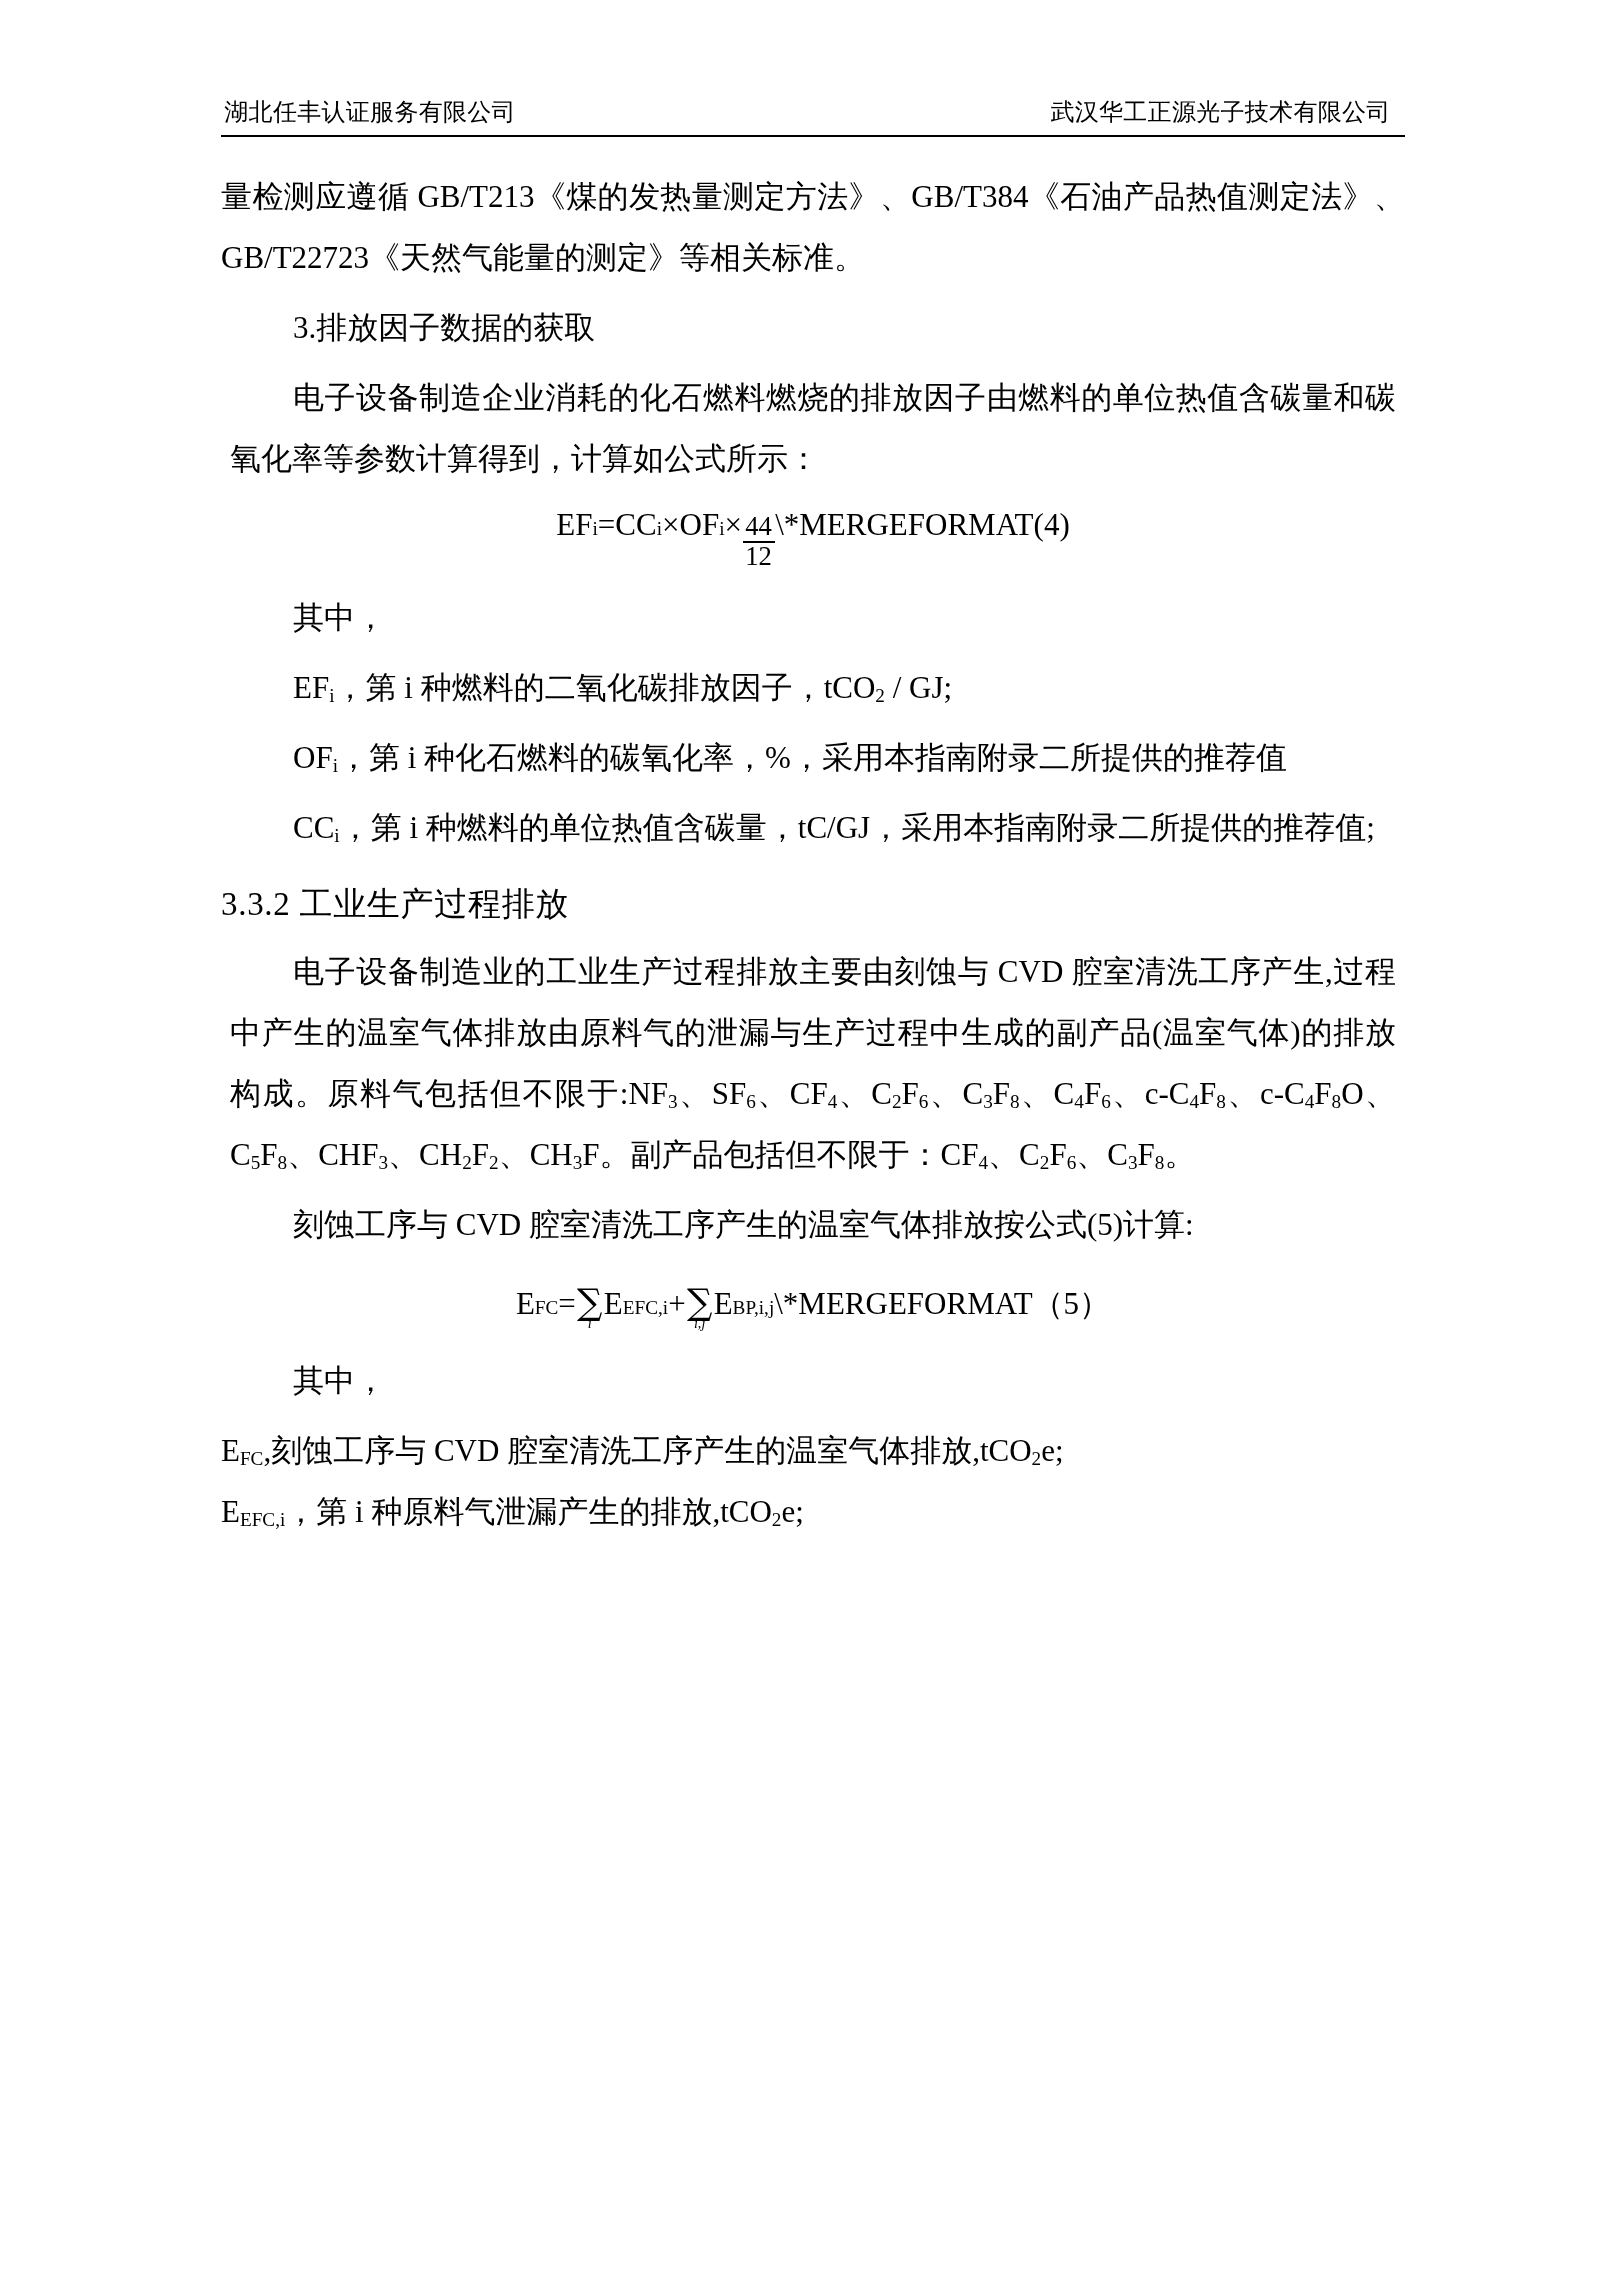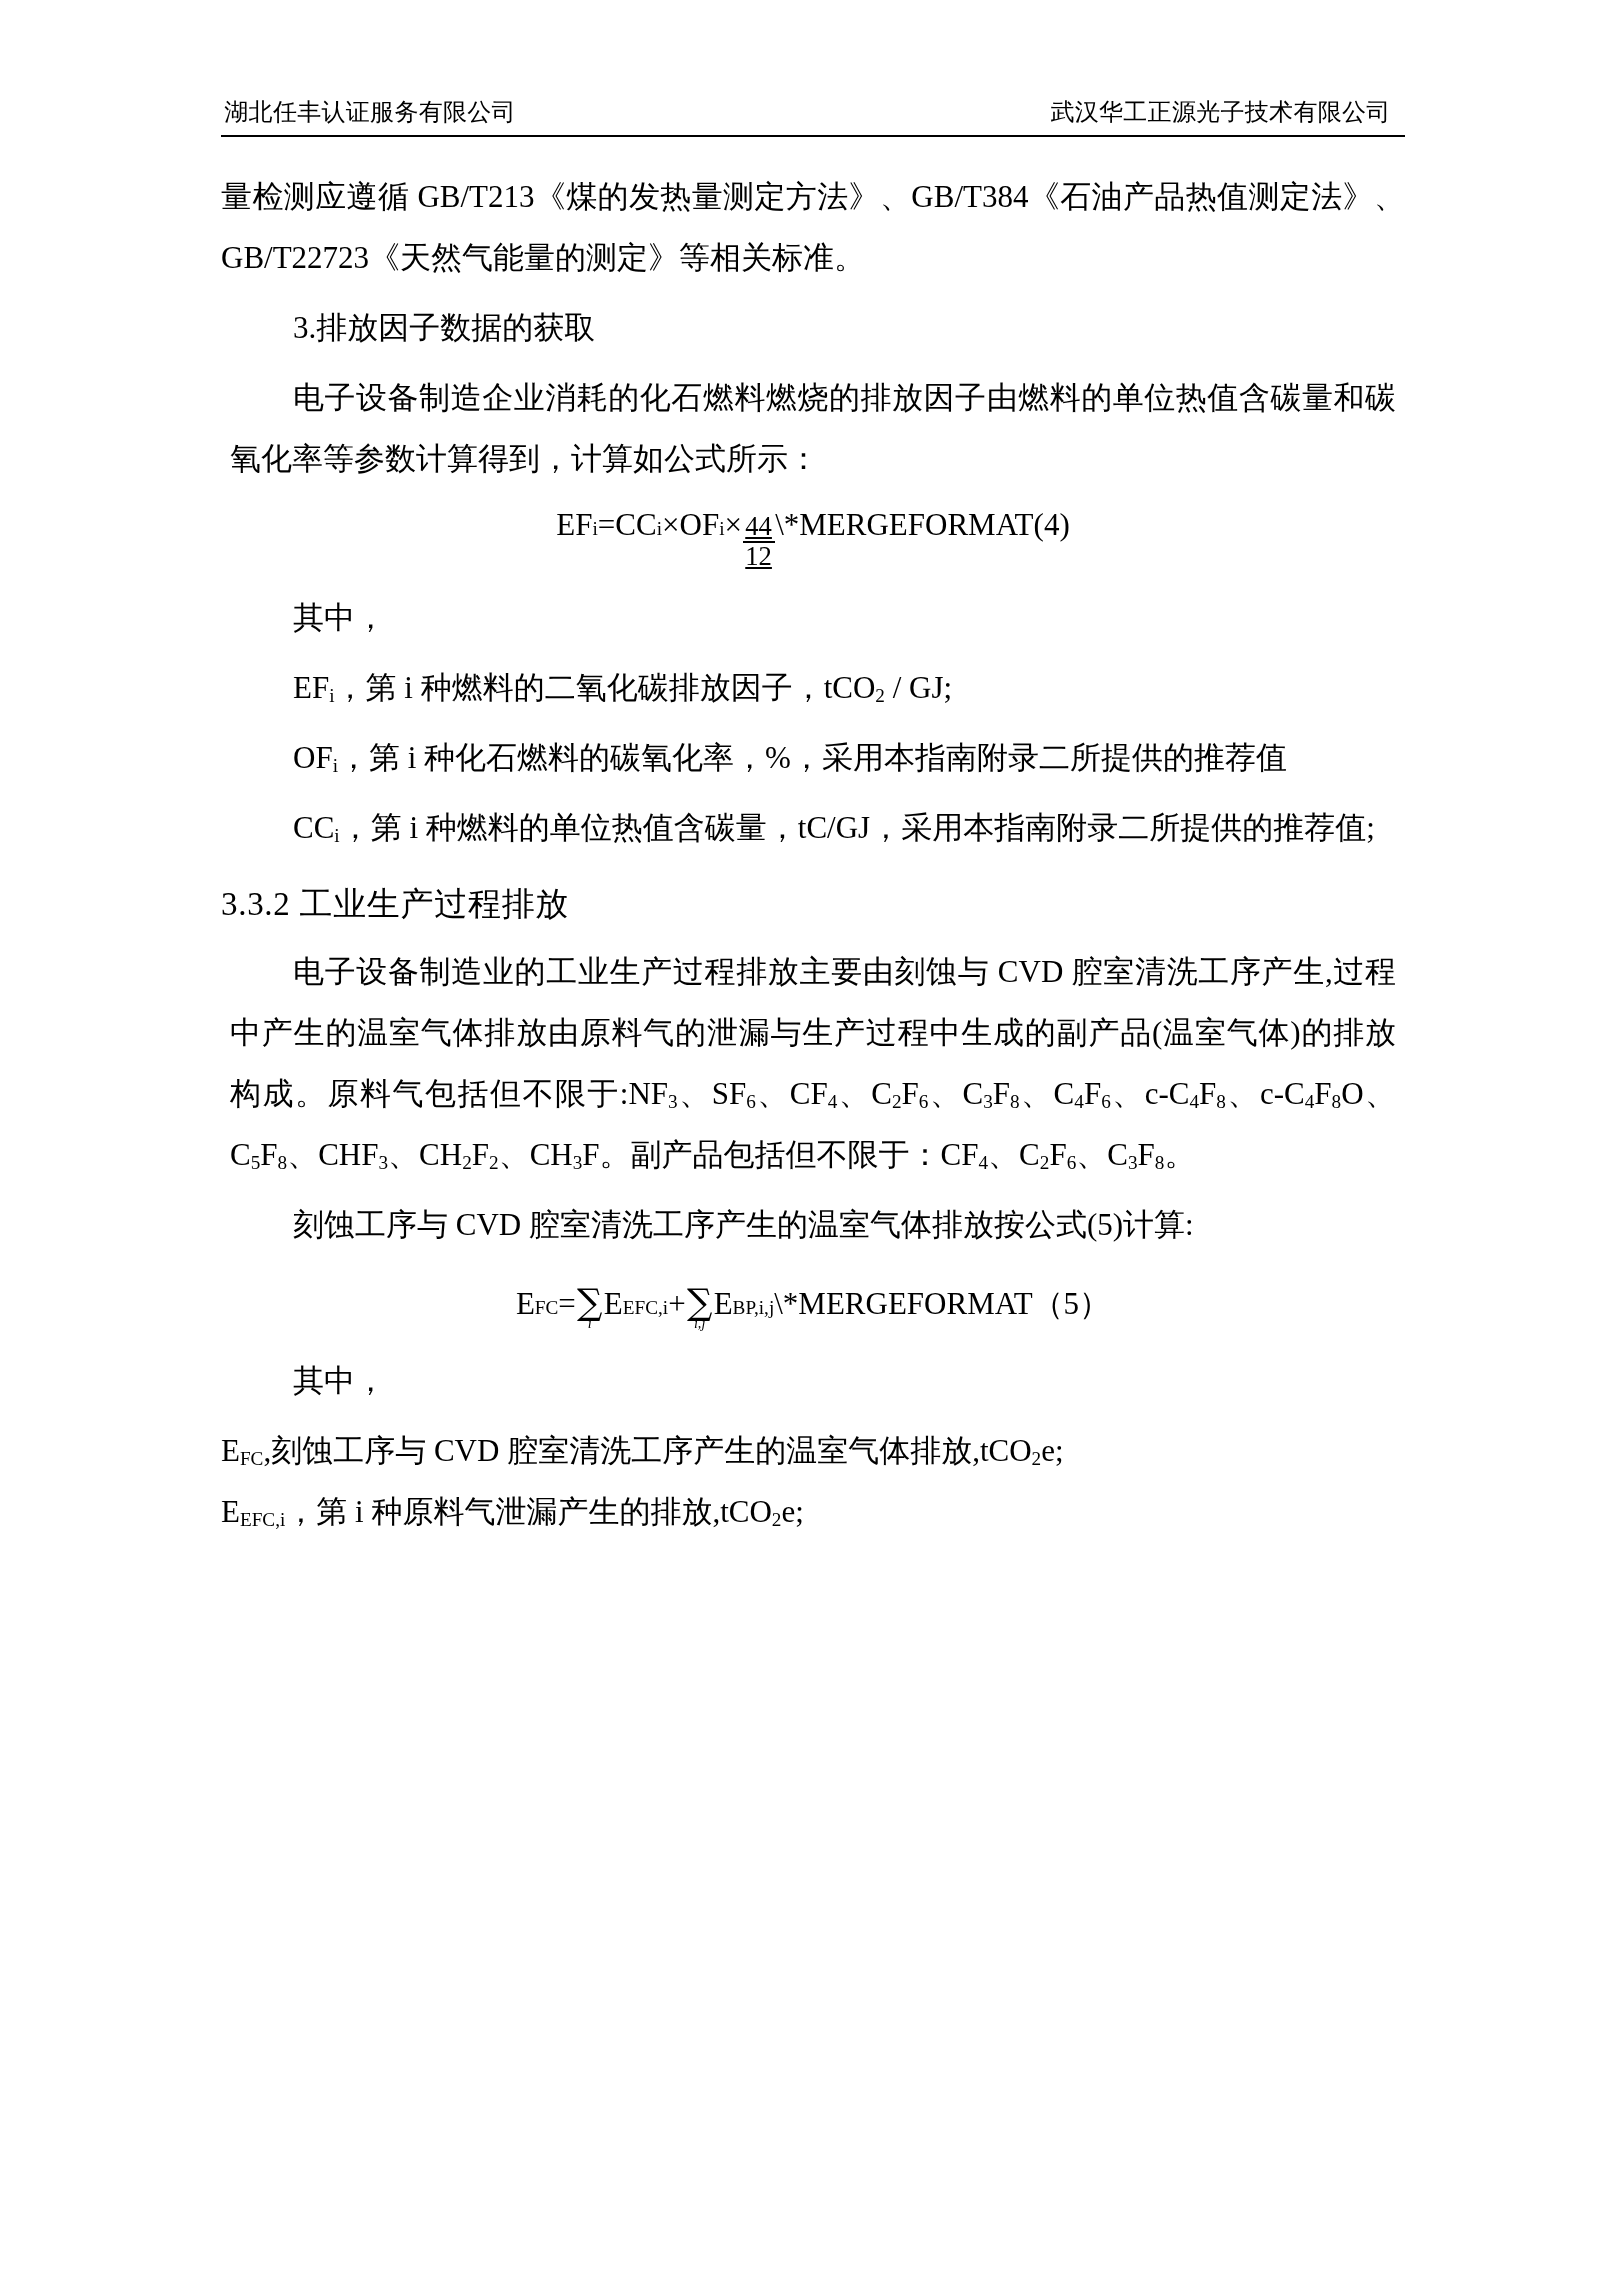--- a/index.html
+++ b/index.html
@@ -87,21 +87,20 @@
     align-items: baseline;
     justify-content: center;
   }
   .frac {
     display: inline-flex;
     flex-direction: column;
     align-items: center;
     vertical-align: -0.42em;
     margin: 0 0.7px;
     line-height: 1.0;
-    text-decoration: underline;
   }
   .frac .num {
     font-size: 0.86em;
     padding: 0 2.6px 0.7px 2.6px;
   }
   .frac .den {
     font-size: 0.86em;
     border-top: 2px solid #000;
     padding: 0.7px 2.6px 0 2.6px;
   }

